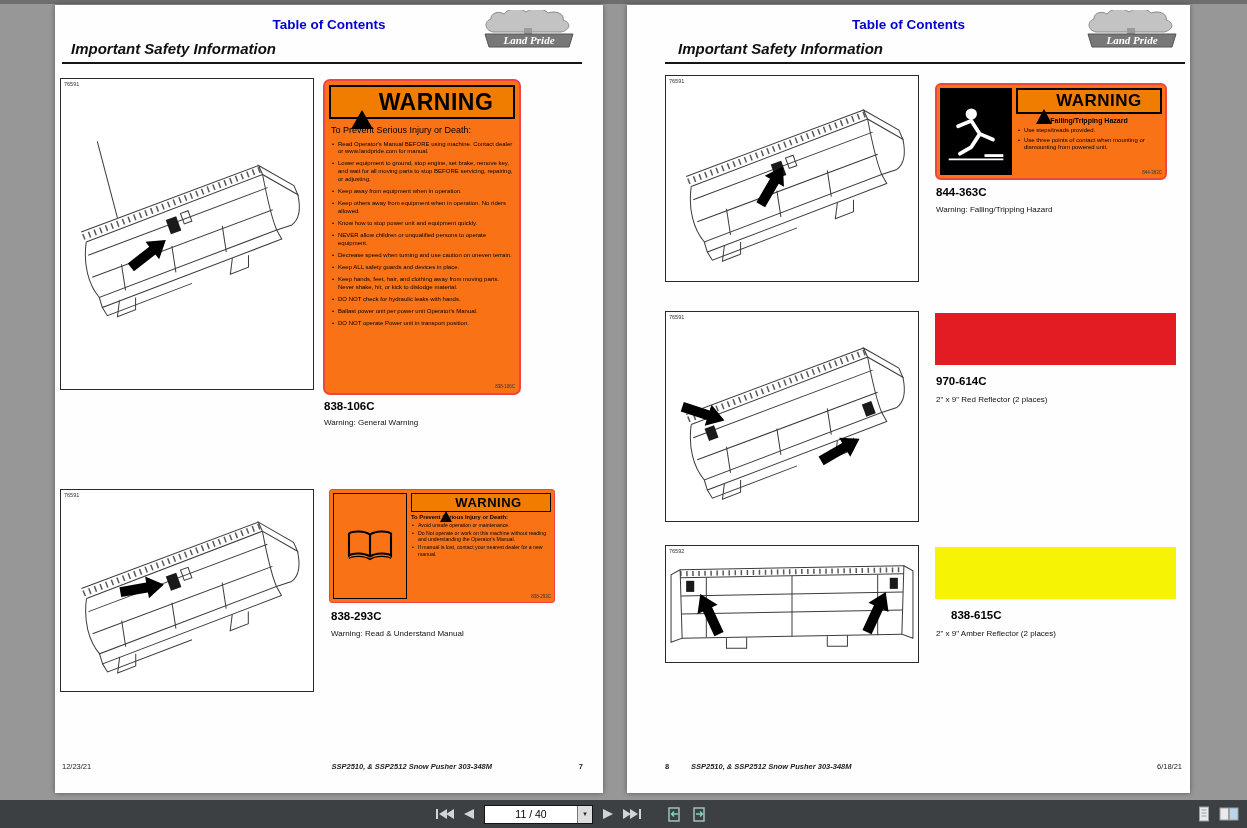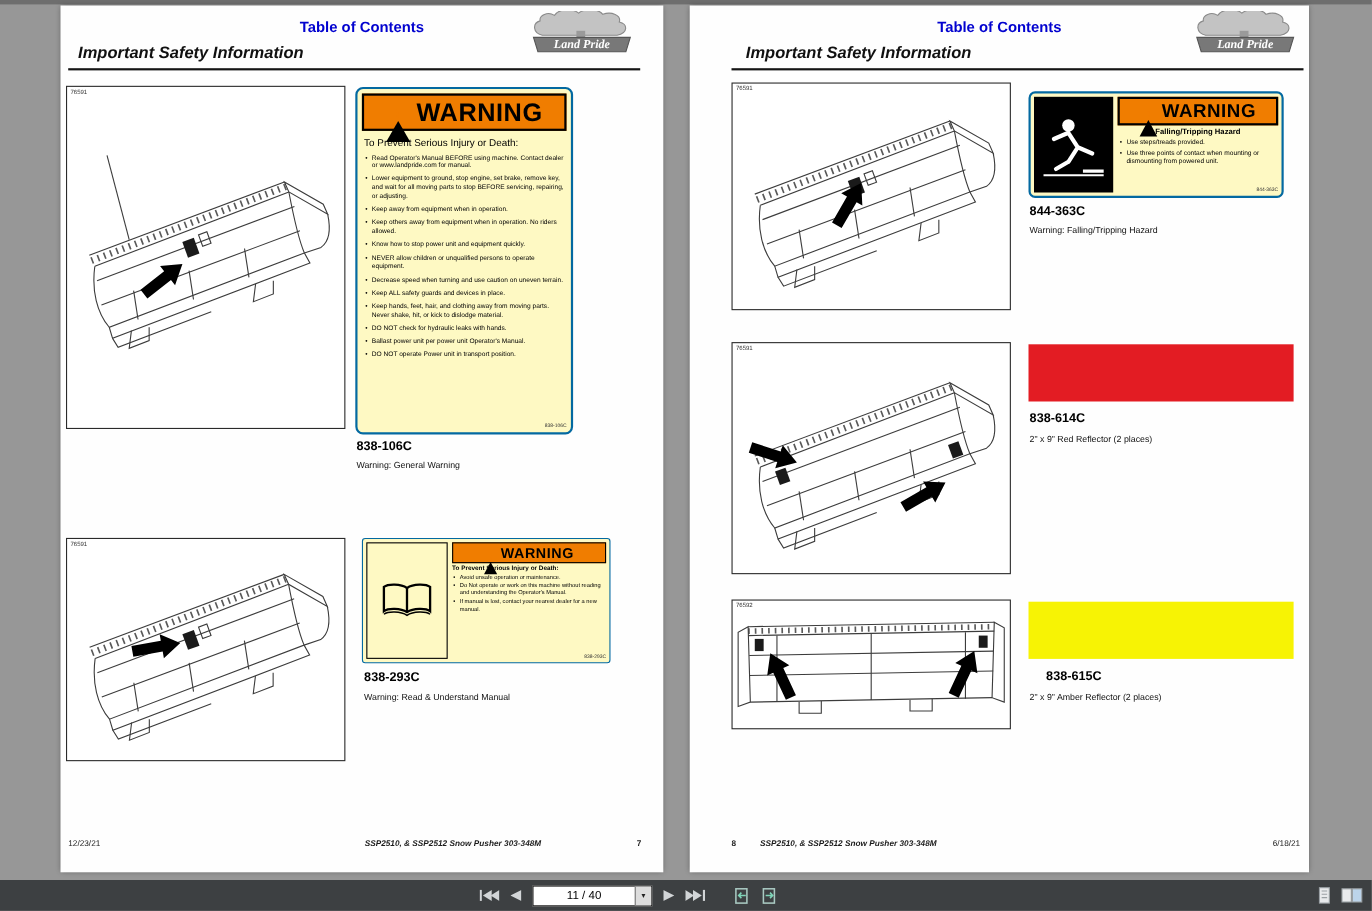--- a/index.html
+++ b/index.html
@@ -17,21 +17,21 @@
   .page-right .rule{left:38px;width:520px}
   .logo{position:absolute;top:5px;width:96px;height:40px}
   .page-left .logo{right:26px}
   .page-right .logo{right:10px}
   .fig{position:absolute;border:1px solid #2a2a2a;background:#fff;overflow:hidden}
   .fig .fig-num{position:absolute;top:2px;left:3px;font-size:5.5px;color:#333;z-index:2}
   .fig svg.sketch{position:absolute;left:0;top:0;width:100%;height:100%}
   .part-num{position:absolute;font-size:11.5px;font-weight:bold;color:#000}
   .part-cap{position:absolute;font-size:8px;color:#111}
   
-  .wlabel{position:absolute;background:#fef9c3;border:2px solid #0369a1;border-radius:7px;padding:4px;display:flex;flex-direction:column;box-sizing:border-box}
+  .wlabel{position:absolute;background:#f97316;border:2px solid #ef4444;border-radius:7px;padding:4px;display:flex;flex-direction:column;box-sizing:border-box}
   .wl-head{border:2px solid #000;background:#f07d00;display:flex;align-items:center;justify-content:center;gap:6px;flex:none}
   .wl-word{font-weight:bold;color:#000;letter-spacing:.5px}
   .tri{position:relative;display:inline-block}
   .tri .t{width:0;height:0;border-left:11px solid transparent;border-right:11px solid transparent;border-bottom:19px solid #000}
   .tri::after{content:"!";position:absolute;left:50%;transform:translateX(-50%);bottom:1px;color:#f07d00;font-size:12px;font-weight:bold}
   .tri.sm .t{border-left-width:6px;border-right-width:6px;border-bottom-width:11px}
   .tri.sm::after{font-size:7px;bottom:0}
   .tri.md .t{border-left-width:8px;border-right-width:8px;border-bottom-width:15px}
   .tri.md::after{font-size:9px;bottom:1px}
   .wl-title{color:#000}
@@ -296,21 +296,21 @@
         <rect x="196" y="86" width="10" height="13" fill="#1a1a1a" stroke="none" transform="rotate(-20 201 92)"></rect>
         <path d="M58,166 L56,182 L74,175 L74,163"></path>
           <path d="M170,124 L168,140 L186,133 L186,121"></path>
       </g>
       <polygon points="-44,-5 -17,-5 -17,-11 0,0 -17,11 -17,5 -44,5" fill="#000" transform="translate(58,104) rotate(18)"></polygon>
       <polygon points="-44,-5 -17,-5 -17,-11 0,0 -17,11 -17,5 -44,5" fill="#000" transform="translate(192,122) rotate(-30)"></polygon>
     </svg>
   </div>
 
   <div class="swatch" style="left: 308px; top: 308px; width: 241px; height: 52px; background: rgb(227, 28, 35);"></div>
-  <div class="part-num" style="left:309px;top:370px">838-614C</div>
+  <div class="part-num" style="left:309px;top:370px">970-614C</div>
   <div class="part-cap" style="left:309px;top:390px">2" x 9" Red Reflector (2 places)</div>
 
   <div class="fig" style="left:38px;top:540px;width:252px;height:116px">
     <span class="fig-num">76592</span>
     <svg class="sketch" viewBox="0 0 250 112" preserveAspectRatio="xMidYMid meet">
       <g stroke="#3c3c3c" stroke-width="1" fill="none">
         <path d="M14,22 L236,18"></path>
           <path d="M14,30 L236,26"></path>
         <path d="M14,26 L236,22" stroke-width="5" stroke-dasharray="1.5,4.5" opacity="0.85"></path>
         <polygon points="14,22 5,27 5,94 16,90"></polygon>

